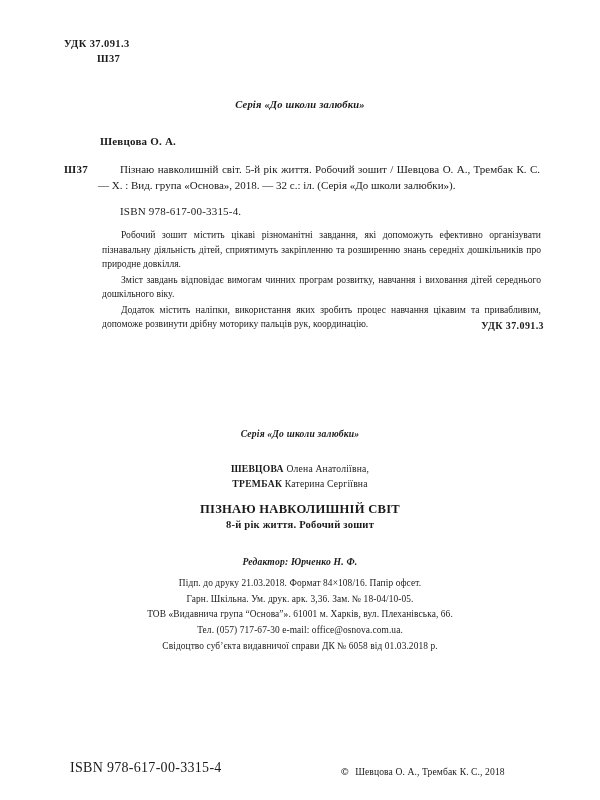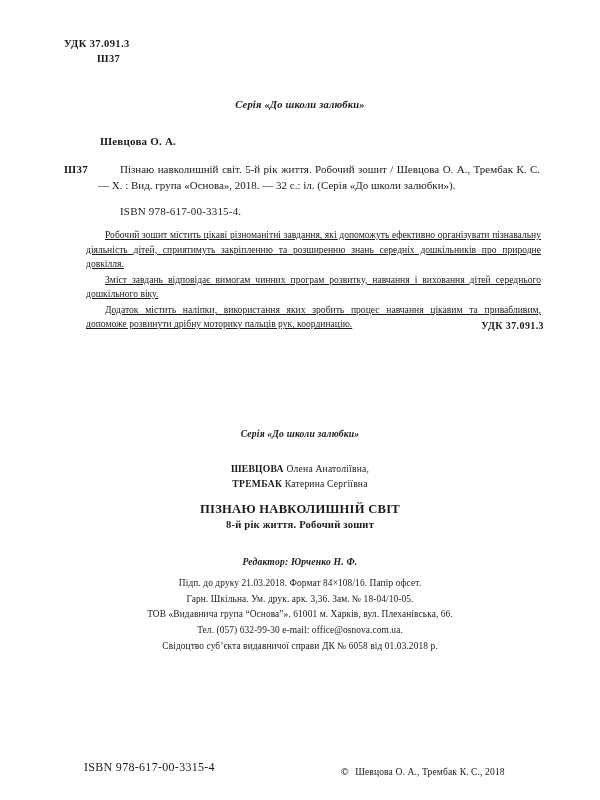--- a/index.html
+++ b/index.html
@@ -95,23 +95,22 @@
   .annotation {
     position: absolute;
     left: 86px;
     top: 228px;
     width: 455px;
     font-size: 9.6px;
     line-height: 1.52;
     text-align: justify;
   }
   .annotation p {
-    margin: 0 0 1px 0;
+    margin: 0 0 1px 16px;
     text-indent: 19px;
-    text-decoration: underline;
   }
 
   
   .udc-repeat {
     position: absolute;
     right: 56px;
     top: 320px;
     font-size: 10px;
     font-weight: bold;
     letter-spacing: 0.4px;
@@ -163,23 +162,23 @@
     font-size: 9.4px;
     line-height: 1.68;
     letter-spacing: 0.1px;
     margin-top: 9px;
   }
   .imprint .print-details div { white-space: nowrap; }
 
   
   .footer-isbn {
     position: absolute;
-    left: 84px;
+    left: 70px;
     top: 760px;
-    font-size: 12px;
+    font-size: 14px;
     letter-spacing: 0.3px;
   }
   .footer-copyright {
     position: absolute;
     left: 340px;
     top: 748px;
     font-size: 9.6px;
     line-height: 1.62;
     letter-spacing: 0.1px;
   }
@@ -237,21 +236,21 @@
 
     <div class="book-title">ПІЗНАЮ НАВКОЛИШНІЙ СВІТ</div>
     <div class="book-subtitle">8-й рік життя. Робочий зошит</div>
 
     <div class="editor">Редактор: Юрченко Н. Ф.</div>
 
     <div class="print-details">
       <div>Підп. до друку 21.03.2018. Формат 84×108/16. Папір офсет.</div>
       <div>Гарн. Шкільна. Ум. друк. арк. 3,36. Зам. № 18-04/10-05.</div>
       <div>ТОВ «Видавнича група “Основа”». 61001 м. Харків, вул. Плеханівська, 66.</div>
-      <div>Тел. (057) 632-99-30 e-mail: office@osnova.com.ua.</div>
+      <div>Тел. (057) 717-67-30 e-mail: office@osnova.com.ua.</div>
       <div>Свідоцтво суб’єкта видавничої справи ДК № 6058 від 01.03.2018 р.</div>
     </div>
   </div>
 
   <div class="footer-isbn">ISBN 978-617-00-3315-4</div>
 
   <div class="footer-copyright">
     <div>
       <span class="copy-sign">©</span>
       <span>Шевцова О. А., Трембак К. С., 2018</span>

